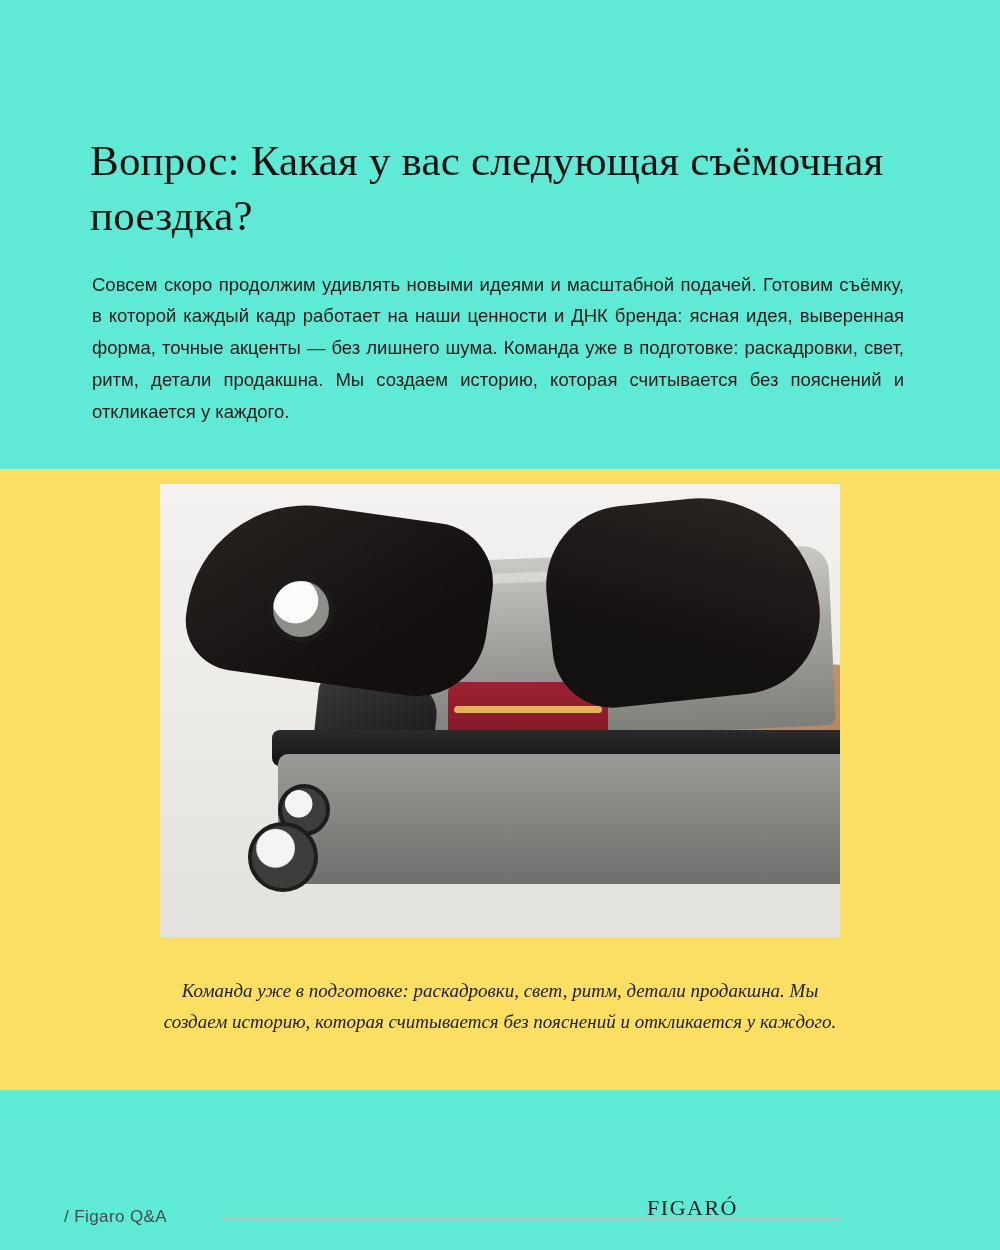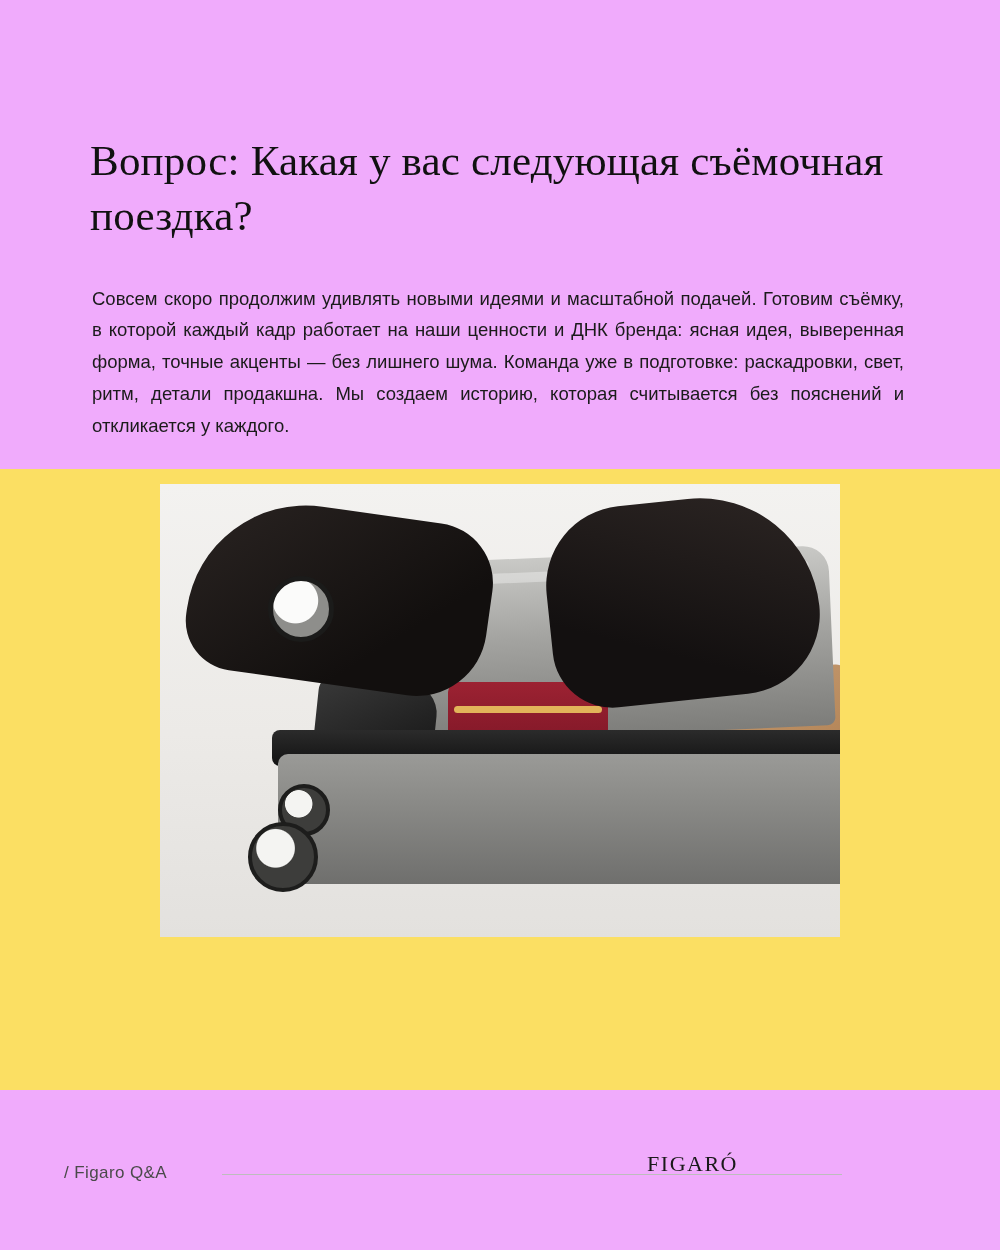--- a/index.html
+++ b/index.html
@@ -10,42 +10,42 @@
     width: 1000px;
     height: 1250px;
     background: #ffffff;
     font-family: "Liberation Sans", sans-serif;
     overflow: hidden;
   }
   .page {
     position: relative;
     width: 1000px;
     height: 1250px;
-    background: #f0abfc;
+    background: #5eead4;
   }
 
   
   .headline {
     position: absolute;
     left: 90px;
     top: 104px;
     width: 800px;
     font-family: "Liberation Serif", serif;
     font-size: 43px;
     line-height: 1.28;
     color: #111111;
     letter-spacing: 0.2px;
     font-weight: 400;
   }
 
   
   .intro {
     position: absolute;
     left: 92px;
-    top: 264px;
+    top: 250px;
     width: 812px;
     font-family: "Liberation Sans", sans-serif;
     font-size: 18.5px;
     line-height: 1.72;
     color: #1b1b1b;
     text-align: justify;
     text-justify: inter-word;
   }
 
   
@@ -220,21 +220,21 @@
     font-size: 19px;
     line-height: 1.62;
     color: #20201e;
     text-align: center;
   }
 
   
   .footer {
     position: absolute;
     left: 0;
-    top: 1155px;
+    top: 1199px;
     width: 800px;
     height: 40px;
   }
   .footer-left {
     position: absolute;
     left: 64px;
     top: 8px;
     font-size: 17px;
     color: #4a4a4a;
     letter-spacing: .4px;
@@ -276,20 +276,21 @@
     <div class="ph-pouch"></div>
     <div class="ph-case-lip"></div>
     <div class="ph-case-bottom"></div>
     <div class="ph-wheel w2"></div>
     <div class="ph-wheel w1"></div>
     <div class="ph-hand-l"></div>
     <div class="ph-knob"></div>
     <div class="ph-hand-r"></div>
   </div>
 
+  <p class="caption">Команда уже в подготовке: раскадровки, свет, ритм, детали продакшна. Мы создаем историю, которая считывается без пояснений и откликается у каждого.</p>
 
   <div class="footer">
     <div class="footer-left">/ Figaro Q&amp;A</div>
     <div class="footer-rule"></div>
     <div class="footer-brand">FIGARÓ</div>
   </div>
 
 </div>
 
 </body></html>

